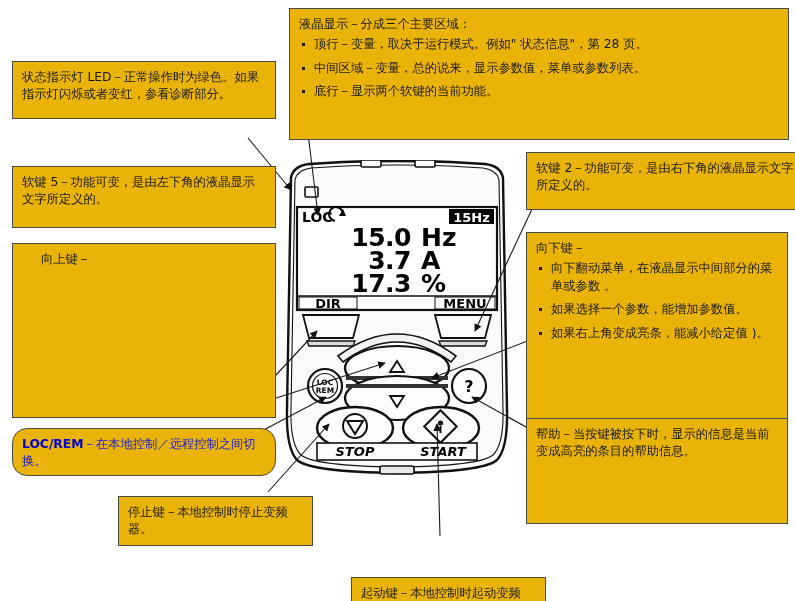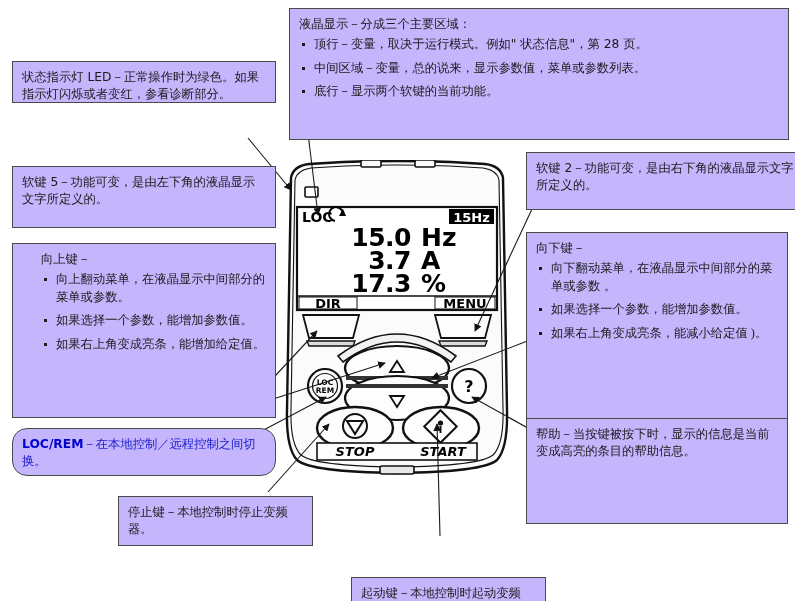--- a/index.html
+++ b/index.html
@@ -14,41 +14,41 @@
     background: #ffffff;
     font-family: "DejaVu Sans", "Liberation Sans", sans-serif;
     overflow: hidden;
   }
 
   
   .callout {
     position: absolute;
     box-sizing: border-box;
     border: 1px solid #4a4a4a;
-    background: #c4b5fd;
+    background: #eab308;
     color: #1a1a1a;
     font-size: 12.3px;
     line-height: 1.42;
     padding: 7px 9px 6px 9px;
     z-index: 30;
   }
   .callout .lead {
     margin: 0;
   }
   .callout ul {
     margin: 3px 0 0 0;
     padding: 0;
     list-style: none;
   }
   .callout li {
     position: relative;
     padding-left: 15px;
     margin-bottom: 6px;
   }
-  .callout li:last-child { margin-bottom: 0; font-family: Liberation Serif, serif; }
+  .callout li:last-child { margin-bottom: 0; }
   .callout li::before {
     content: "";
     position: absolute;
     left: 3px;
     top: 7px;
     width: 3px;
     height: 3px;
     background: #1a1a1a;
   }
   .callout.blue { color: #1c1ccc; border-radius: 15px; }
@@ -116,39 +116,34 @@
 
   <div class="callout" style="left:289px; top:8px; width:500px; height:132px;">
     <p class="lead">液晶显示－分成三个主要区域：</p>
     <ul>
       <li>顶行－变量，取决于运行模式。例如" 状态信息"，第 28 页。</li>
       <li>中间区域－变量，总的说来，显示参数值，菜单或参数列表。</li>
       <li>底行－显示两个软键的当前功能。</li>
     </ul>
   </div>
 
-  <div class="callout" style="left:12px; top:61px; width:264px; height:42px;">
+  <div class="callout" style="left:12px; top:61px; width:264px; height:58px;">
     <p class="lead">状态指示灯 LED－正常操作时为绿色。如果指示灯闪烁或者变红，参看诊断部分。</p>
   </div>
 
   <div class="callout" style="left:12px; top:166px; width:264px; height:62px;">
     <p class="lead">软键 5－功能可变，是由左下角的液晶显示文字所定义的。</p>
   </div>
 
   <div class="callout" style="left:526px; top:152px; width:280px; height:58px;">
     <p class="lead">软键 2－功能可变，是由右下角的液晶显示文字所定义的。</p>
   </div>
 
   <div class="callout" style="left:12px; top:243px; width:264px; height:175px;padding-left:28px;">
     <p class="lead">向上键－</p>
-    <ul>
-      <li>向上翻动菜单，在液晶显示中间部分的菜单或参数。</li>
-      <li>如果选择一个参数，能增加参数值。</li>
-      <li>如果右上角变成亮条，能增加给定值。</li>
-    </ul>
   </div>
 
   <div class="callout" style="left:526px; top:232px; width:262px; height:224px;">
     <p class="lead">向下键－</p>
     <ul>
       <li>向下翻动菜单，在液晶显示中间部分的菜单或参数 。</li>
       <li>如果选择一个参数，能增加参数值。</li>
       <li>如果右上角变成亮条，能减小给定值 )。</li>
     </ul>
   </div>

